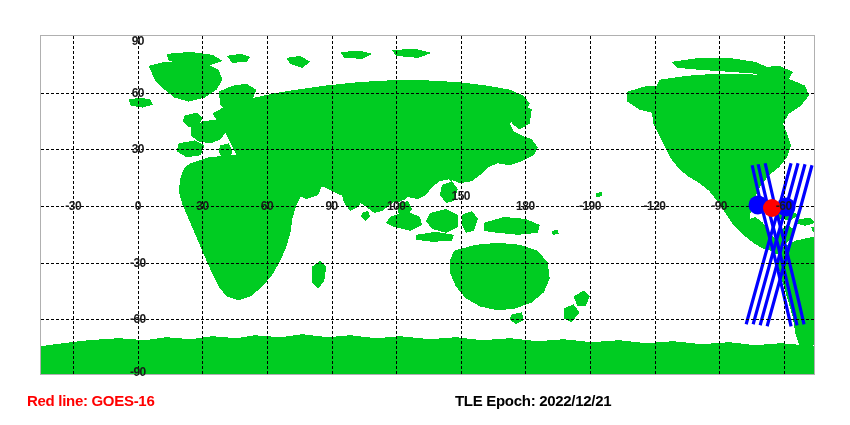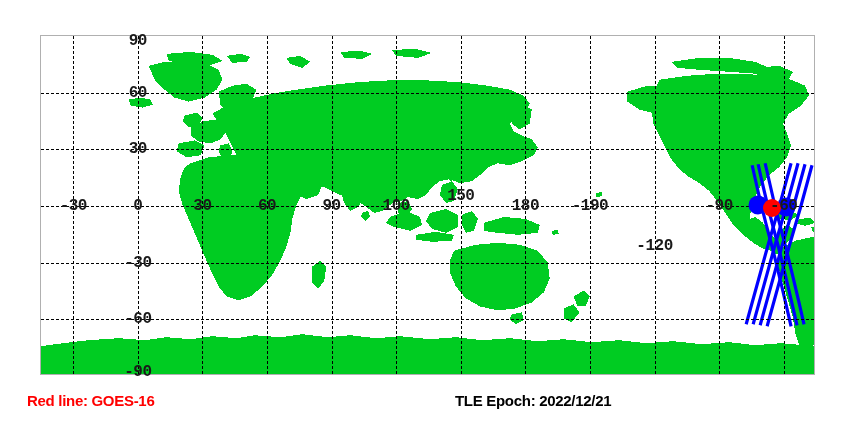--- a/index.html
+++ b/index.html
@@ -55,22 +55,22 @@
   .grid-h {
     left: 0;
     height: 0;
     width: 100%;
     border-top: 1px dashed #000000;
   }
 
   
   .lon-label, .lat-label {
     position: absolute;
-    font-family: Liberation Mono, monospace;
-    font-size: 16px;
+    font-family: Liberation Sans, sans-serif;
+    font-size: 12px;
     font-weight: bold;
     color: #1a1a1a;
     white-space: nowrap;
     letter-spacing: -0.5px;
   }
   .lon-label {
     transform: translate(-50%, -50%);
   }
   .lat-label {
     transform: translate(-50%, -50%);
@@ -223,21 +223,21 @@
 
   <div class="lon-label" style="left:32.29px;  top:170px;">-30</div>
   <div class="lon-label" style="left:96.87px;  top:170px;">0</div>
   <div class="lon-label" style="left:161.46px; top:170px;">30</div>
   <div class="lon-label" style="left:226.04px; top:170px;">60</div>
   <div class="lon-label" style="left:290.62px; top:170px;">90</div>
   <div class="lon-label" style="left:355.21px; top:170px;">100</div>
   <div class="lon-label" style="left:419.79px; top:160px;">150</div>
   <div class="lon-label" style="left:484.37px; top:170px;text-align:center;">180</div>
   <div class="lon-label" style="left:548.96px; top:170px;">-190</div>
-  <div class="lon-label" style="left:613.54px; top:170px;margin-top:40px;">-120</div>
+  <div class="lon-label" style="left:613.54px; top:170px;">-120</div>
   <div class="lon-label" style="left:678.12px; top:170px;">-90</div>
   <div class="lon-label" style="left:742.71px; top:170px;">-60</div>
 
   <div class="lat-label" style="left:96.87px; top:5px;">90</div>
   <div class="lat-label" style="left:96.87px; top:56.67px;">60</div>
   <div class="lat-label" style="left:96.87px; top:113.33px;">30</div>
   <div class="lat-label" style="left:96.87px; top:226.67px;">-30</div>
   <div class="lat-label" style="left:96.87px; top:283.33px;">-60</div>
   <div class="lat-label" style="left:96.87px; top:336px;">-90</div>
 </div>

